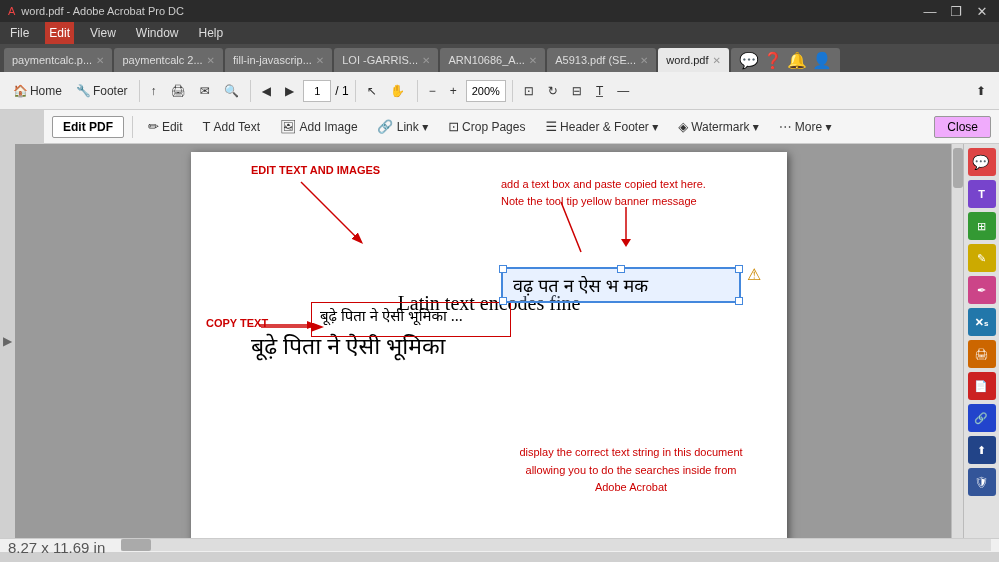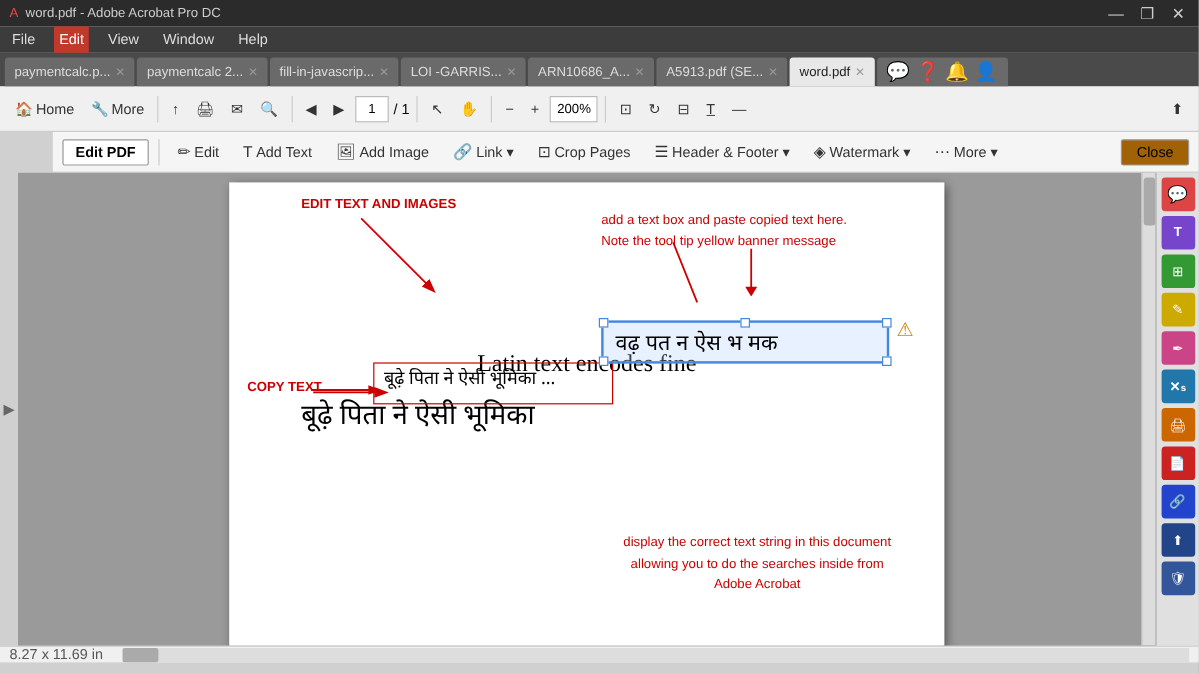--- a/index.html
+++ b/index.html
@@ -130,21 +130,21 @@
       display: flex;
       align-items: center;
       gap: 3px;
       padding: 3px 7px;
       cursor: pointer;
       font-size: 12px;
       color: #333;
       border-radius: 2px;
     }
     .close-btn {
-      background: #a16207;
+      background: #f0abfc;
       border: 1px solid #999;
       padding: 3px 12px;
       font-size: 12px;
       cursor: pointer;
       border-radius: 2px;
       margin-left: auto;
     }
 
     
     .main-area {
@@ -207,23 +207,23 @@
     .right-btn.red { background: #cc2222; color: white; }
     .right-btn.blue { background: #2244cc; color: white; }
     .right-btn.navy { background: #224488; color: white; }
     .right-btn.shield { background: #335599; color: white; }
 
     
     .status-bar {
       background: #f0f0f0;
       height: 14px;
       display: flex;
-      align-items: flex-end;
+      align-items: flex-start;
       padding: 0 8px;
-      font-size: 12px;
+      font-size: 15px;
       color: #555;
       border-top: 1px solid #ccc;
       gap: 12px;
     }
   </style>
 </head>
 <body>
 
 <div class="title-bar">
   <div class="title-bar-left">
@@ -279,21 +279,21 @@
   </div>
 </div>
 
 <div class="toolbar">
   <div class="toolbar-btn">
     <span>🏠</span>
     <span>Home</span>
   </div>
   <div class="toolbar-btn">
     <span>🔧</span>
-    <span>More</span>
+    <span>Footer</span>
   </div>
   <div class="toolbar-divider"></div>
   <div class="toolbar-btn">
     <span>↑</span>
   </div>
   <div class="toolbar-btn">
     <span>🖨</span>
   </div>
   <div class="toolbar-btn">
     <span>✉</span>

